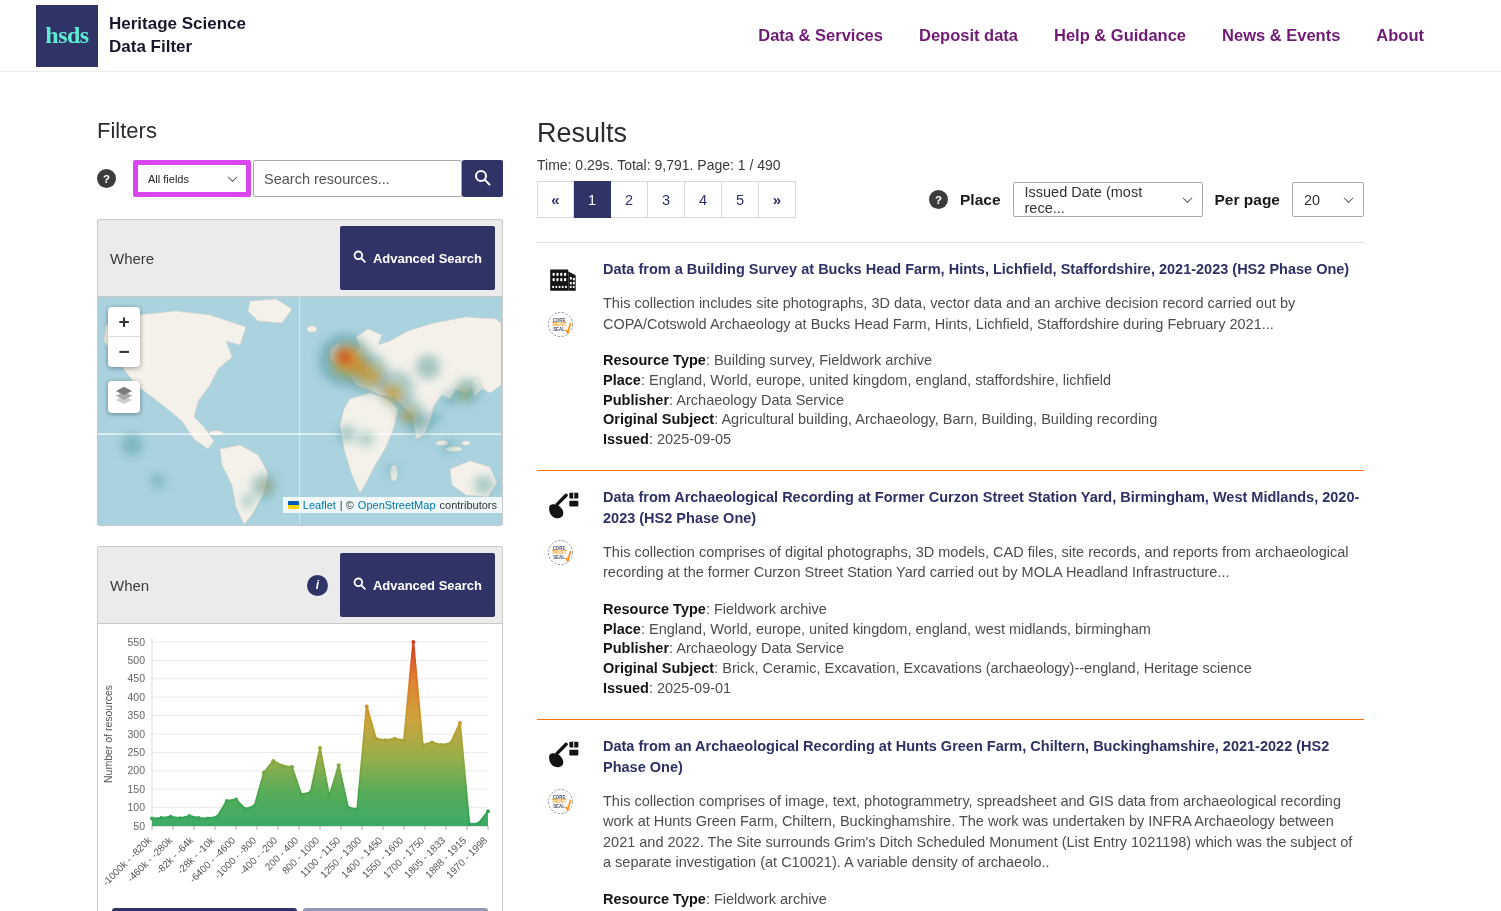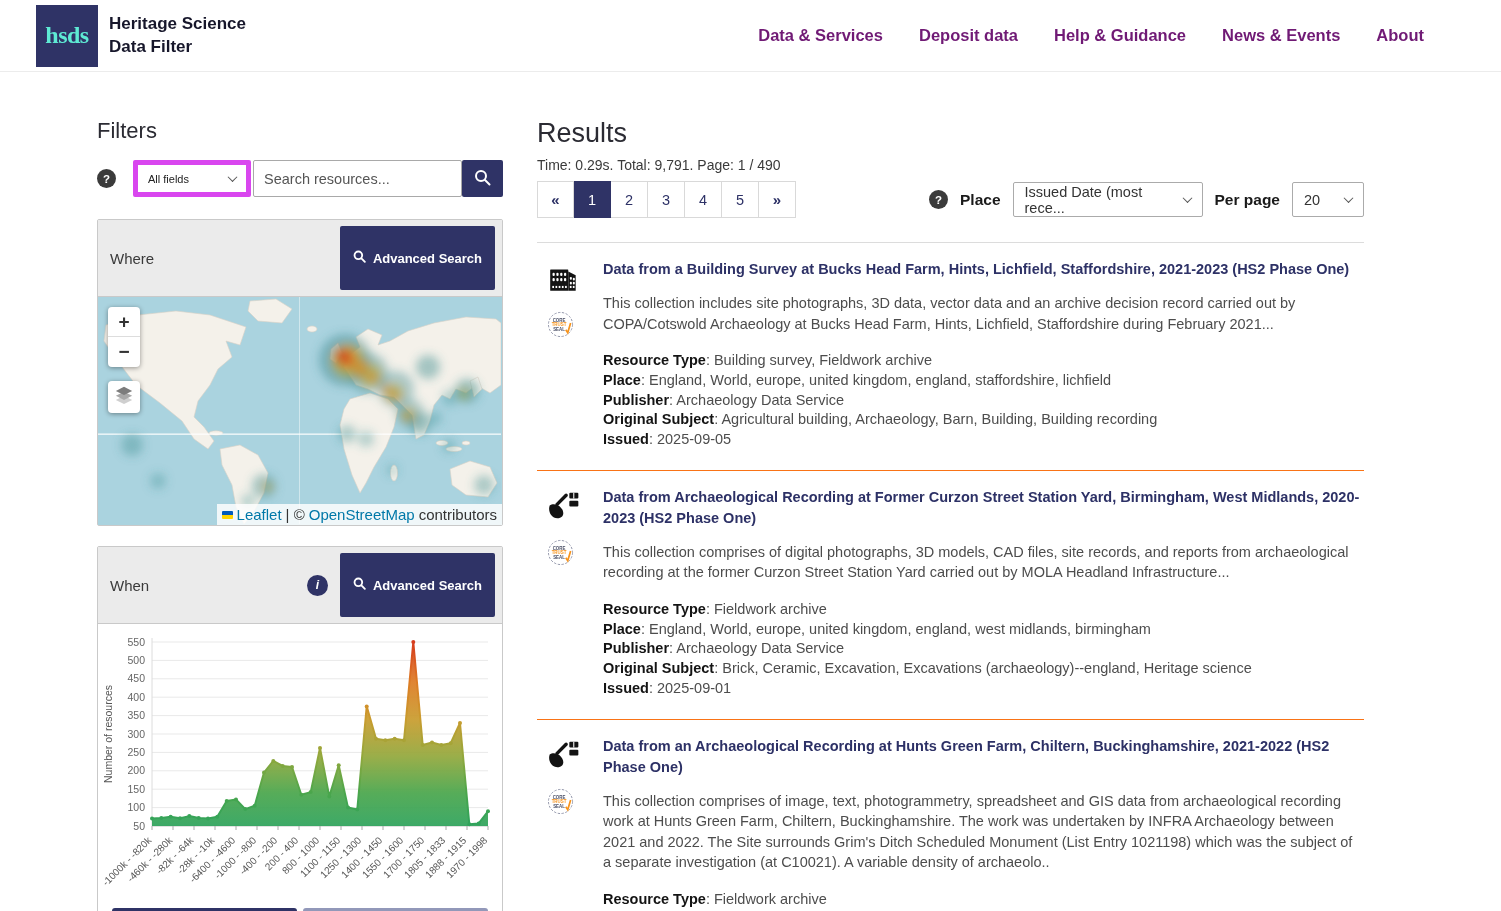--- a/index.html
+++ b/index.html
@@ -31,21 +31,21 @@
   .panel-header { background:#ebebeb; border-bottom:1px solid #c9c9c9; display:flex; align-items:center; padding:6px 7px 6px 12px; min-height:41px; font-size:15px; color:#3a3a3a; }
   .adv-btn { margin-left:auto; background:#2f3366; color:#fff; border:none; border-radius:2px; font-size:13px; font-weight:bold; font-family:inherit; padding:24px 13px; display:flex; align-items:center; gap:7px; cursor:pointer; }
   .info-icon { margin-left:auto; margin-right:12px; width:21px; height:21px; border-radius:50%; background:#2f3366; color:#fff; font-size:12px; font-weight:bold; display:inline-flex; align-items:center; justify-content:center; font-style:italic; }
   .info-icon + .adv-btn { margin-left:0; }
   
   .map-wrap { position:relative; height:228px; overflow:hidden; background:#aad3df; }
   .map-zoom { position:absolute; top:10px; left:10px; width:32px; background:#fff; border-radius:4px; box-shadow:0 1px 5px rgba(0,0,0,.4); overflow:hidden; }
   .map-zoom .zbtn { height:30px; display:flex; align-items:center; justify-content:center; font-size:19px; font-weight:bold; color:#333; cursor:pointer; }
   .map-zoom .zbtn:first-child { border-bottom:1px solid #ddd; }
   .map-layers { position:absolute; top:84px; left:10px; width:32px; height:32px; background:#fff; border-radius:4px; box-shadow:0 1px 5px rgba(0,0,0,.4); display:flex; align-items:center; justify-content:center; cursor:pointer; }
-  .map-attrib { position:absolute; bottom:0; right:0; background:rgba(255,255,255,.82); font-size:15px; color:#333; padding:2px 5px; display:flex; align-items:center; gap:4px; white-space:nowrap; }
+  .map-attrib { position:absolute; bottom:12px; right:0; background:rgba(255,255,255,.82); font-size:11px; color:#333; padding:2px 5px; display:flex; align-items:center; gap:4px; white-space:nowrap; }
   .map-attrib .link { color:#0078a8; cursor:pointer; }
   .flag { width:11px; height:8px; display:inline-block; background:linear-gradient(#005bbb 0 50%, #ffd500 50% 100%); border-radius:1px; }
   
   .when-body { padding:4px 2px 0 2px; }
   .tabs-row { display:flex; gap:6px; padding:8px 12px 0 12px; }
   .tab { flex:1; border:none; border-radius:3px 3px 0 0; color:#fff; font-size:13.5px; font-weight:bold; font-family:inherit; padding:4px 14px; display:flex; align-items:center; gap:8px; cursor:pointer; text-align:left; }
   .tab.active { background:#2f3366; }
   .tab.inactive { background:#9298b9; }
   .hist-glyph { font-family:"DejaVu Sans", sans-serif; font-size:14px; line-height:1; font-weight:bold; }
   .tab-content { margin:0 12px 14px 12px; border:1px solid #c9c9c9; border-top:none; padding:13px 10px; display:flex; gap:2px; }

